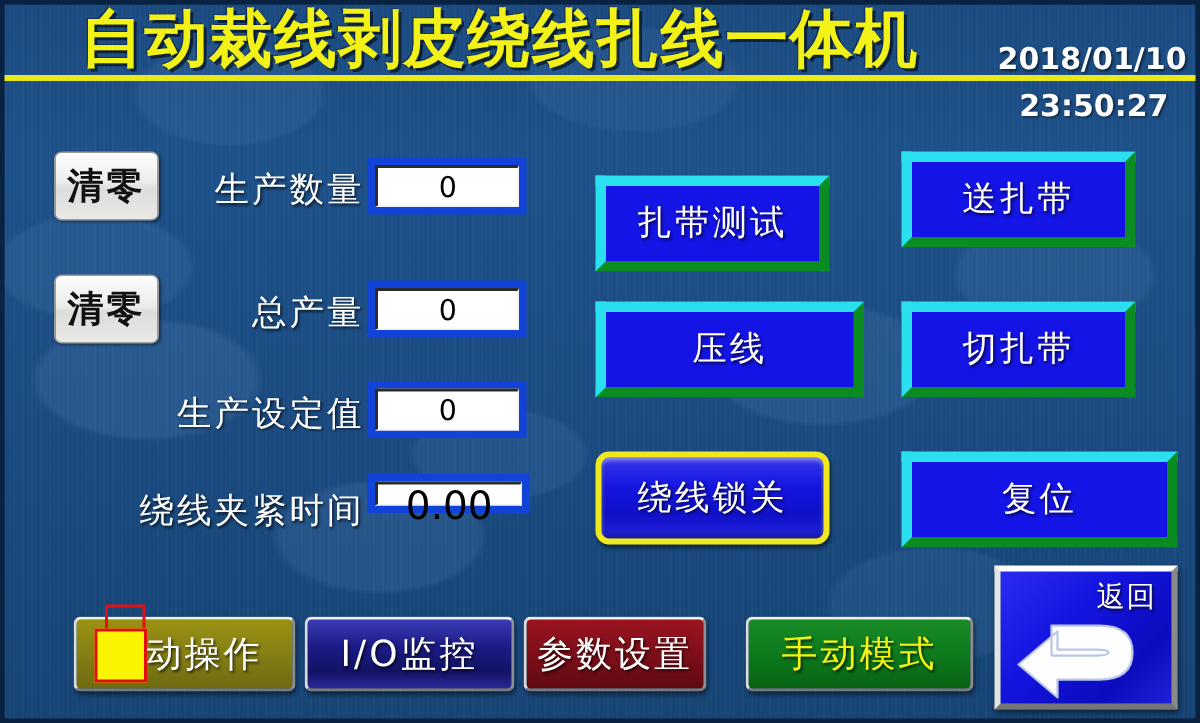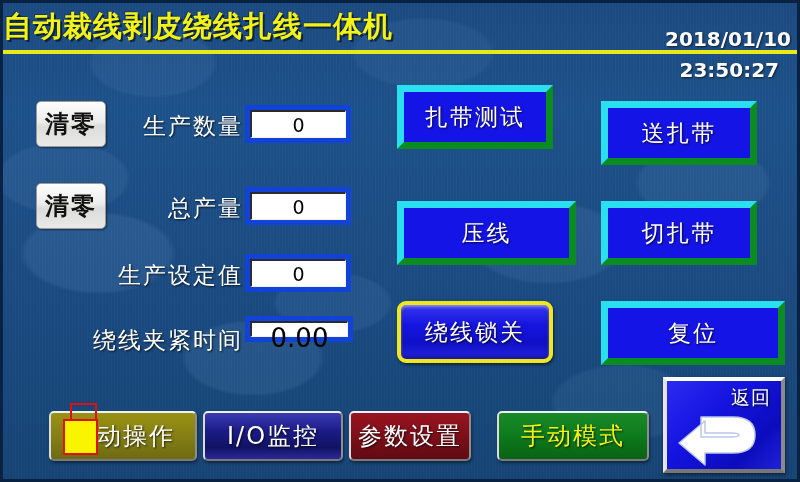--- a/index.html
+++ b/index.html
@@ -38,22 +38,23 @@
   #header {
     position: absolute;
     left: 0; top: 0;
     width: 794px;
     height: 48px;
   }
   #title {
     position: absolute;
     left: 0; top: 2px;
     width: 660px;
-    font-family: "DejaVu Sans", sans-serif;
-    font-size: 29px;
+    text-align: center;
+    font-family: "DejaVu Sans", sans-serif;
+    font-size: 42px;
     font-weight: bold;
     color: #f2f218;
     letter-spacing: 1px;
     text-shadow: 2px 2px 0 rgba(0,0,0,0.55), -1px -1px 0 rgba(0,0,0,0.3);
     line-height: 42px;
     white-space: nowrap;
   }
   #yellow-rule {
     position: absolute;
     left: 0; top: 47px;
@@ -268,21 +269,21 @@
   <div class="field-label" style="left:85px; top:257px; width:155px;">生产设定值</div>
   <div class="value-box" style="left:242px; top:251px; width:106px; height:38px;">
     <div class="value-inner" style="font-size:19px; line-height:26px;">0</div>
   </div>
 
   <div class="field-label" style="left:55px; top:322px; width:185px;">绕线夹紧时间</div>
   <div class="value-box" style="left:242px; top:313px; width:108px; height:26px;">
     <div class="value-inner" style="font-size:26px; line-height:30px;">0.00</div>
   </div>
 
-  <div class="bevel-btn" style="left:394px; top:82px; width:156px; height:64px;">
+  <div class="bevel-btn" style="left:394px; top:114px; width:156px; height:64px;">
     <span style="line-height:50px;">扎带测试</span>
   </div>
 
   <div class="bevel-btn" style="left:598px; top:98px; width:156px; height:64px;">
     <span style="line-height:50px;border-radius:16px;">送扎带</span>
   </div>
 
   <div class="bevel-btn" style="left:394px; top:198px; width:179px; height:64px;">
     <span style="line-height:50px;">压线</span>
   </div>

